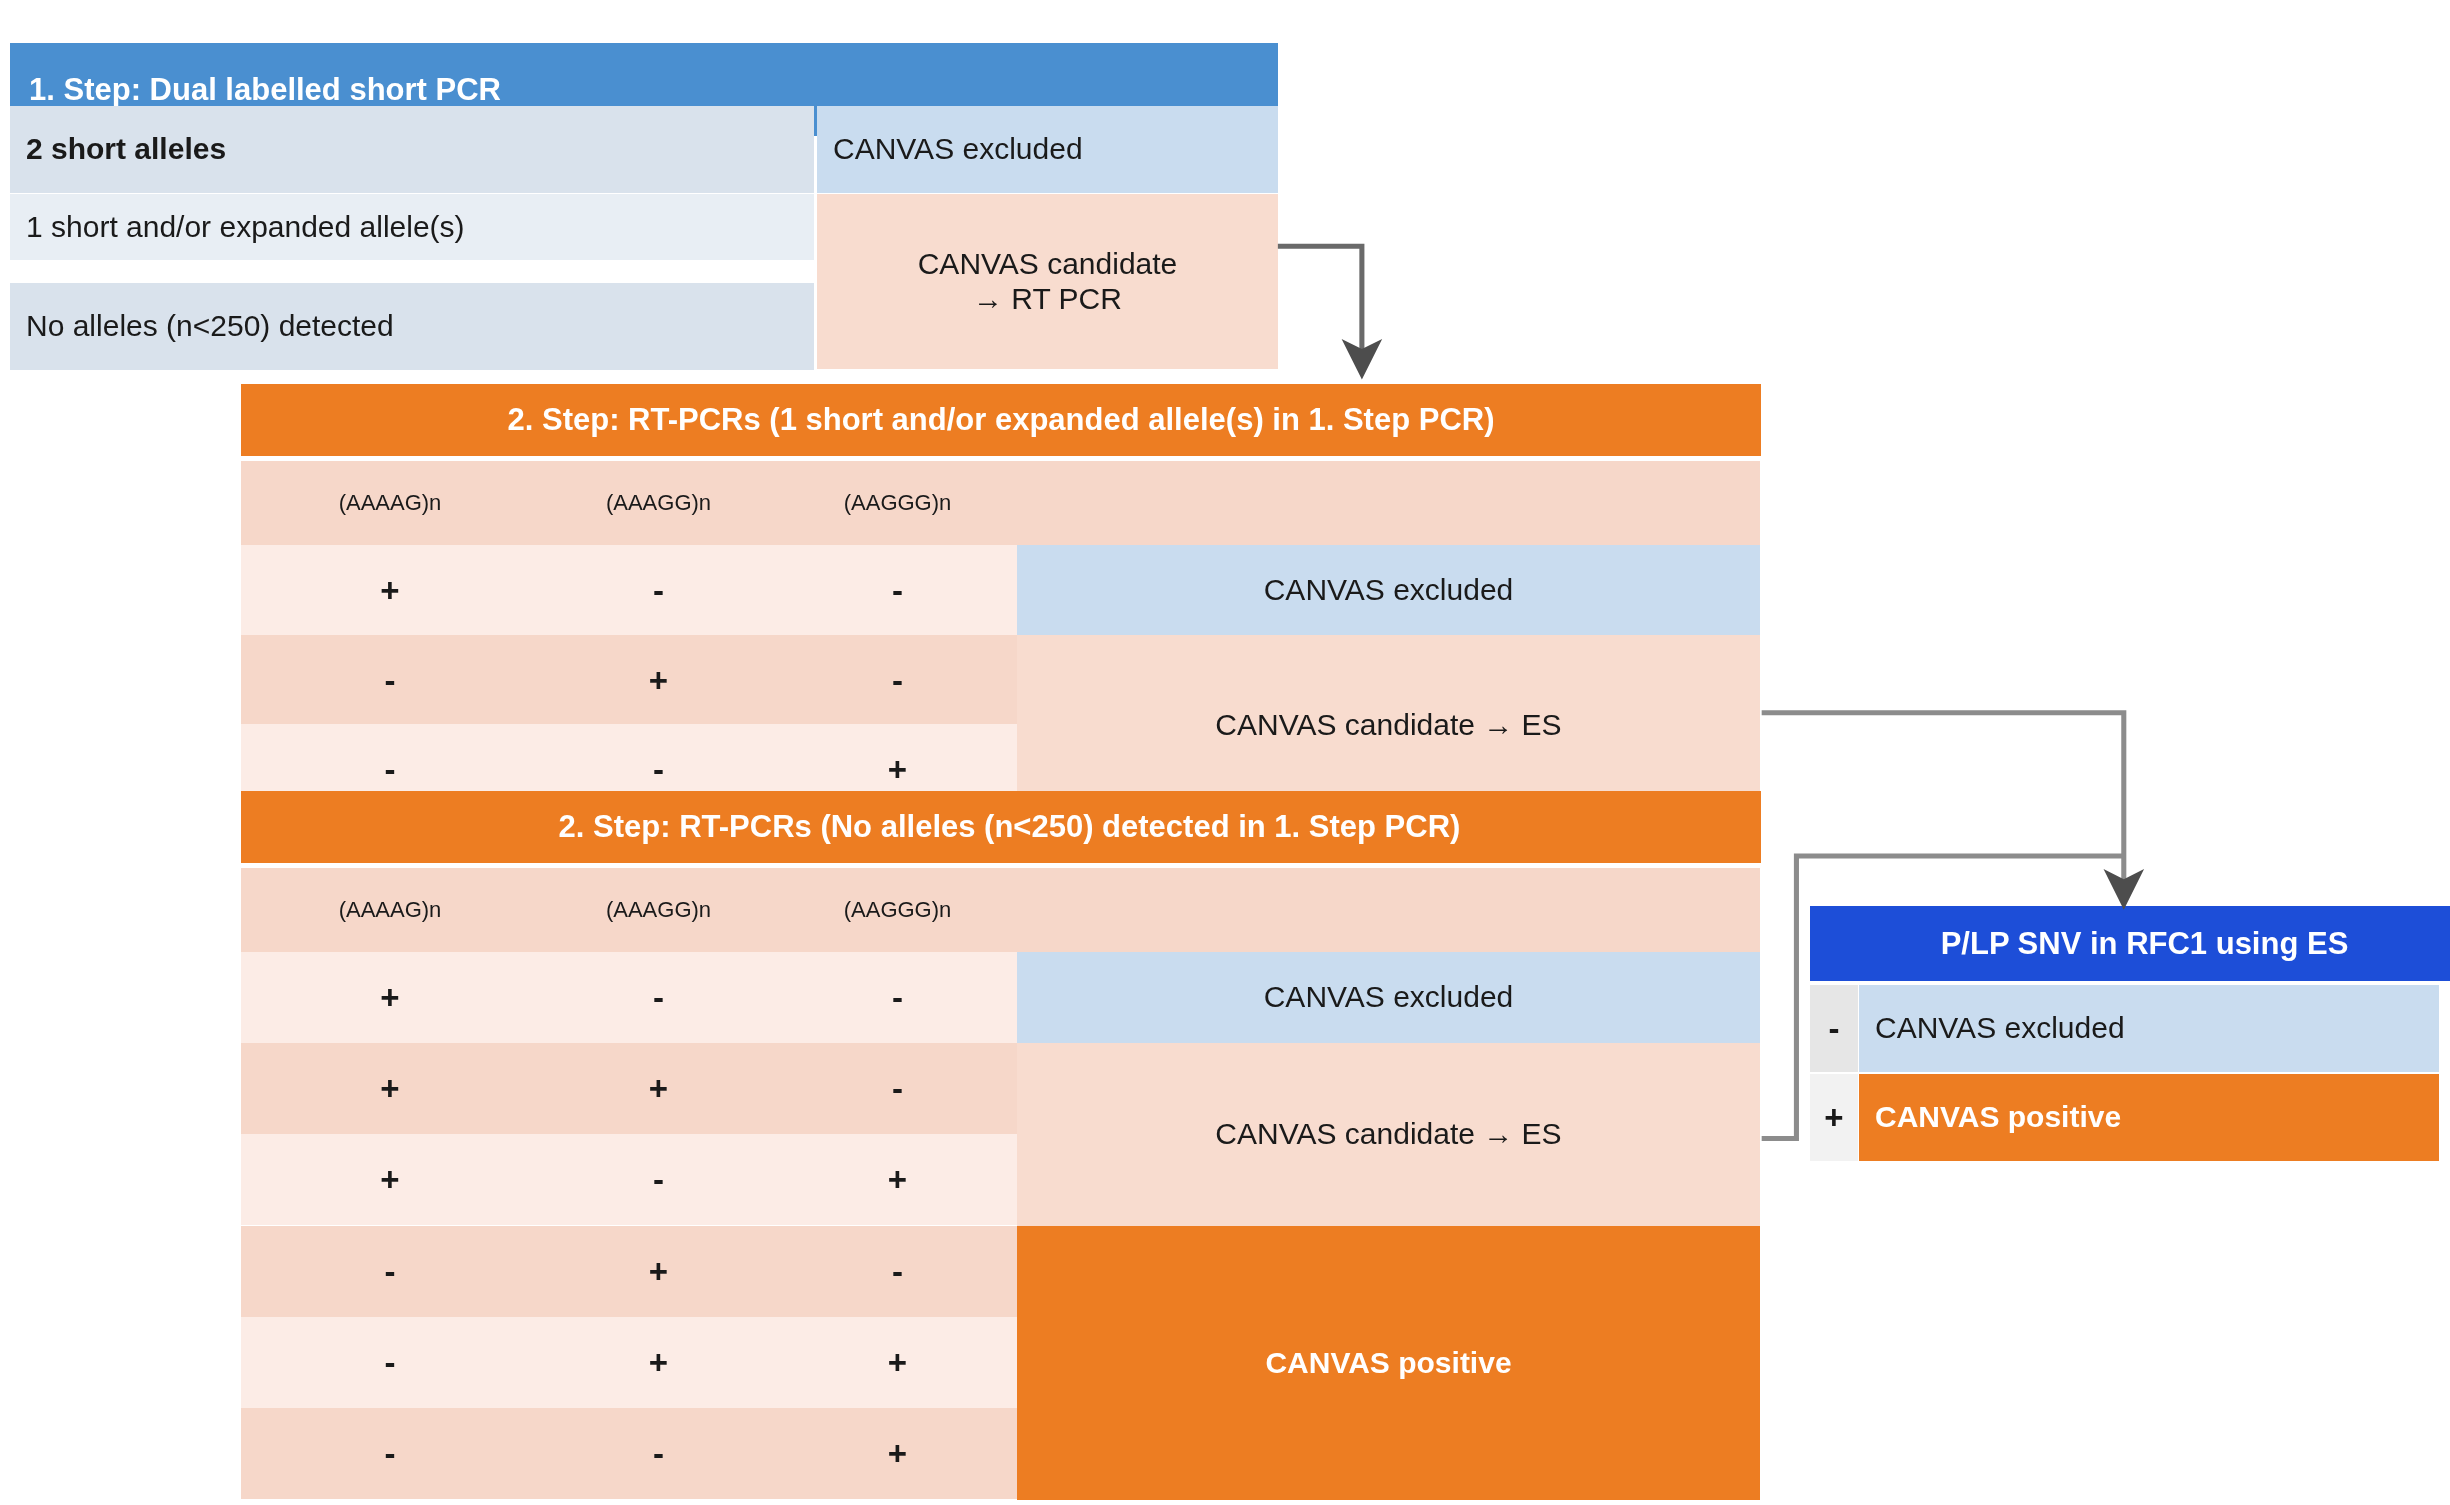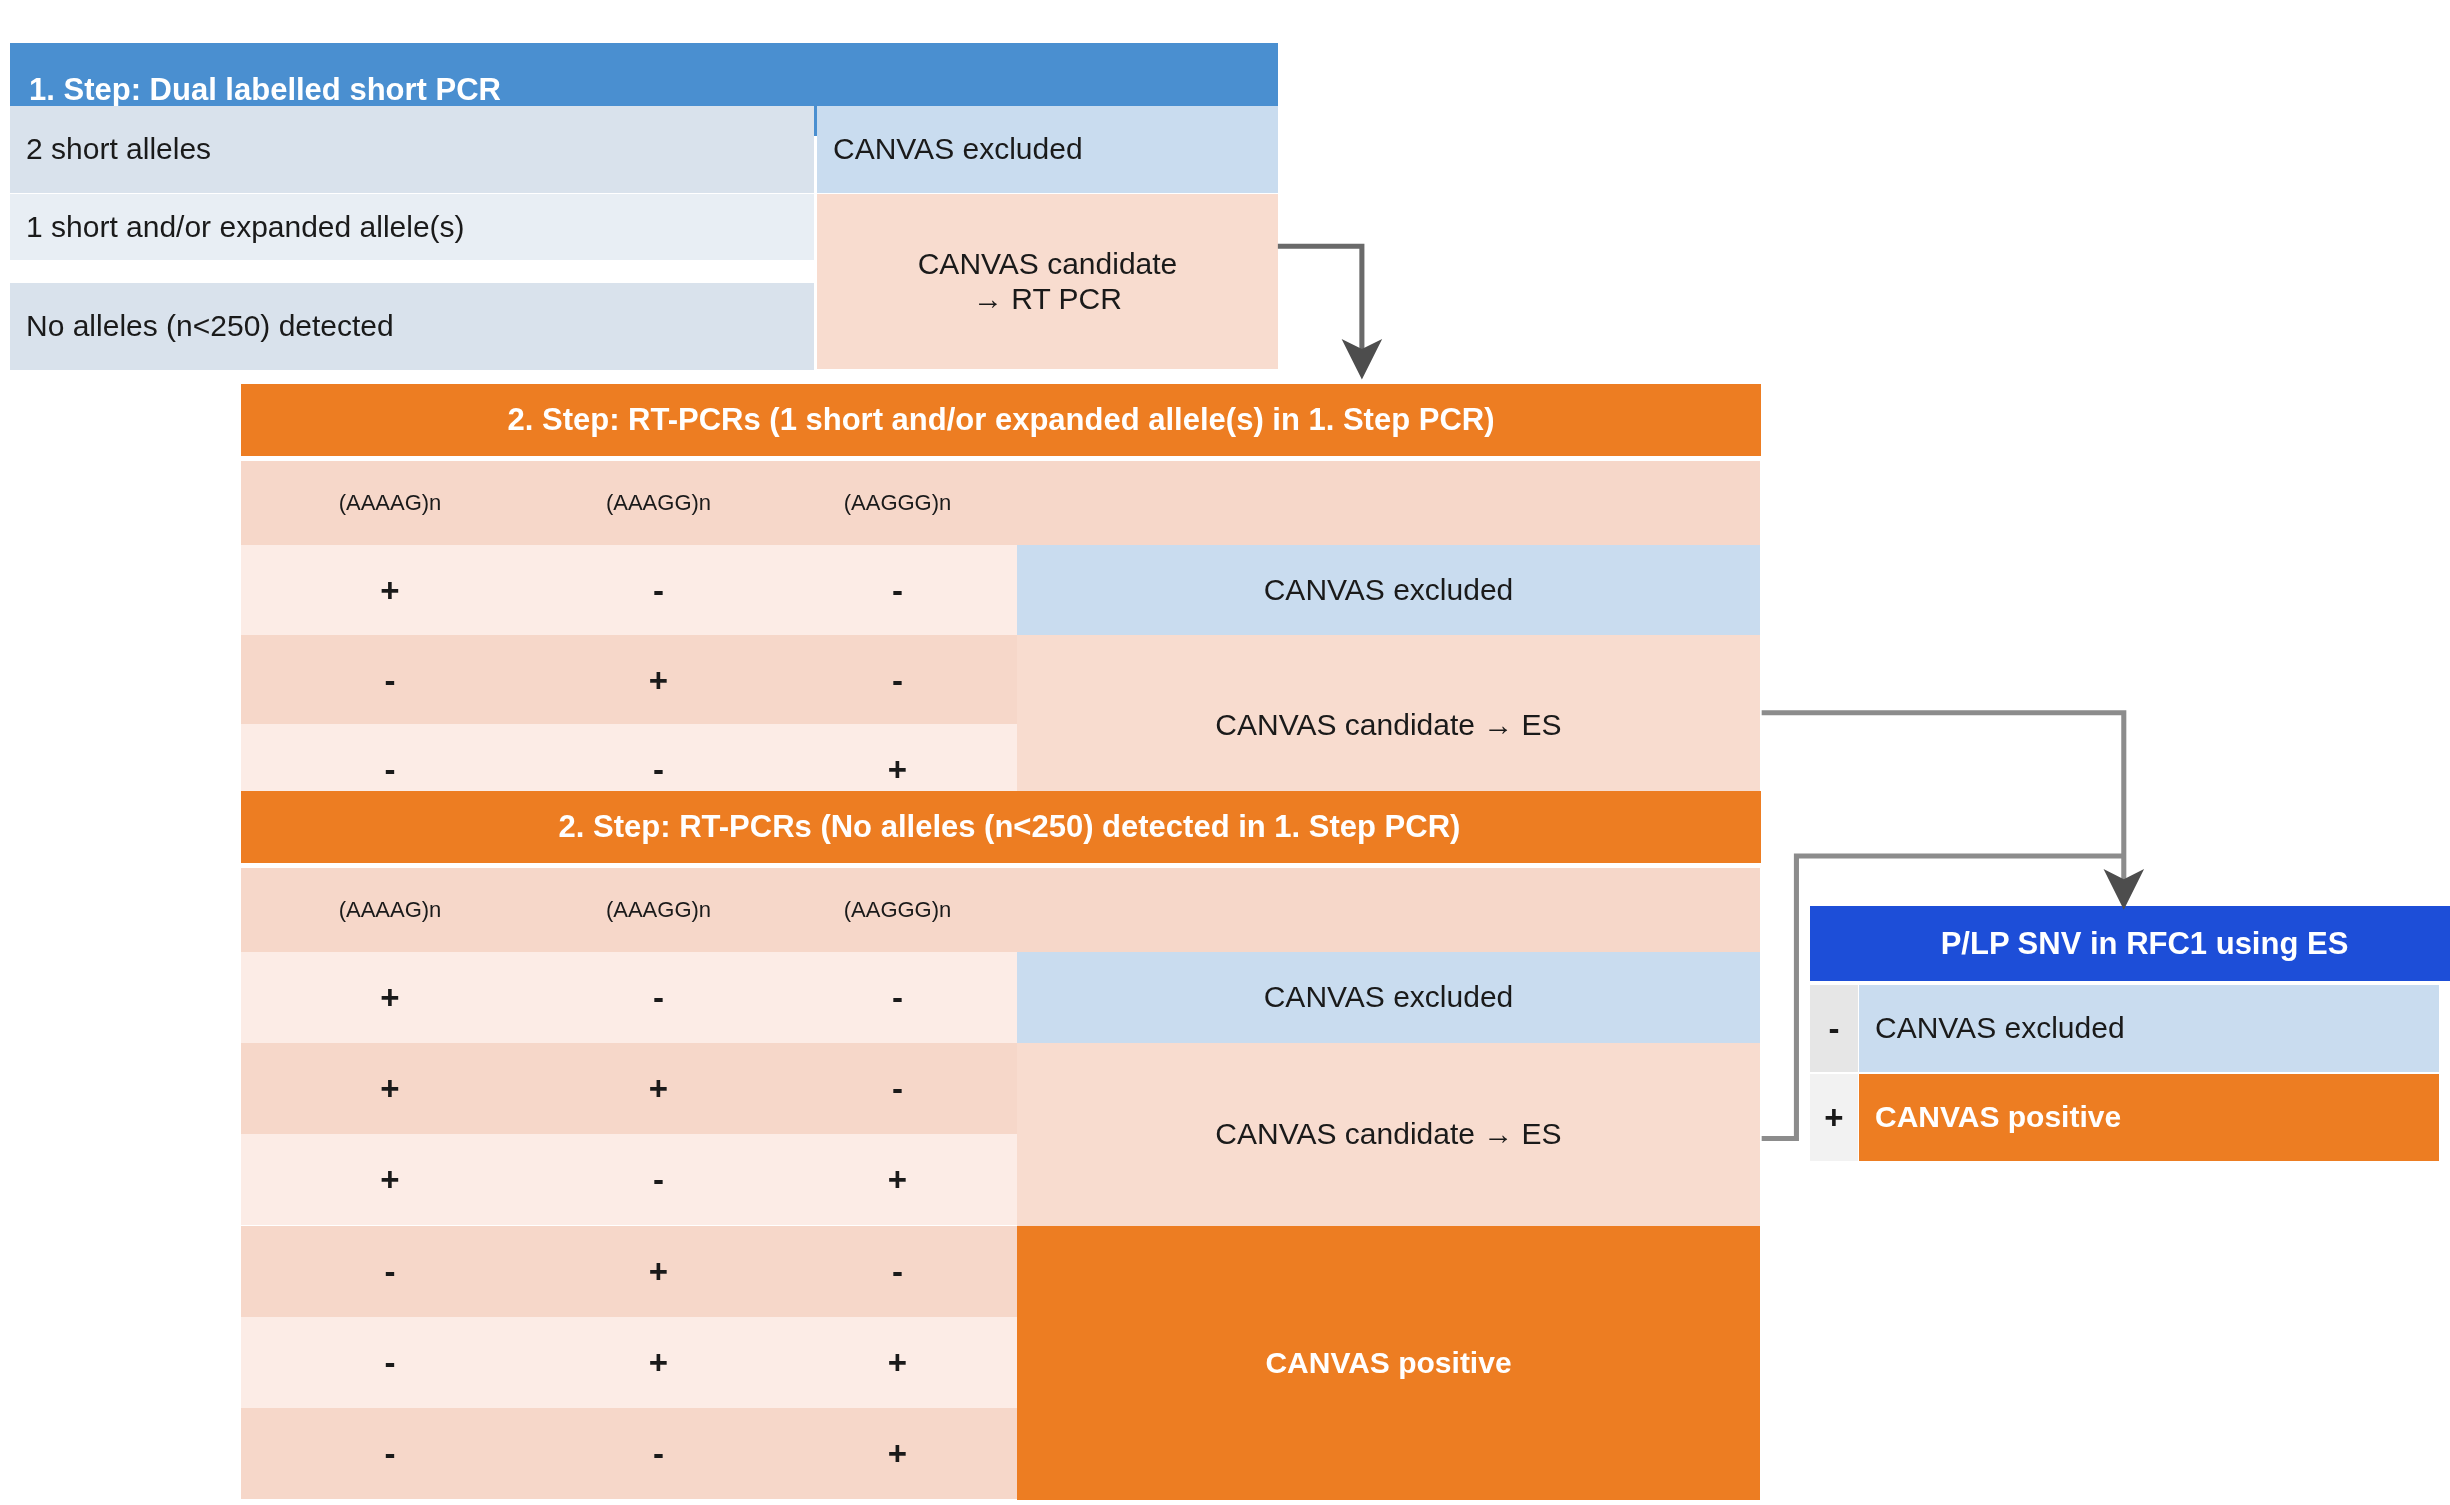--- a/index.html
+++ b/index.html
@@ -36,21 +36,21 @@
   .wrap2 span{display:block;}
   svg.conn{position:absolute;left:0;top:0;width:2450px;height:1505px;pointer-events:none;}
 </style>
 </head>
 <body>
 
 <div class="bar ctr" style="left:10px;top:10px;width:1268px;height:93px;background:#4a8fd0;justify-content:flex-start;margin-top:33px;">
   <span>1. Step: Dual labelled short PCR</span>
 </div>
 
-<div class="cell" style="left:10px;top:106px;width:804px;height:87px;background:#d9e2ec;">
+<div class="cell" style="left:10px;top:106px;width:804px;height:87px;background:#d9e2ec;font-weight:bold;">
   <span>2 short alleles</span>
 </div>
 <div class="cell" style="left:817px;top:106px;width:461px;height:87px;background:#c9dcef;">
   <span>CANVAS excluded</span>
 </div>
 
 <div class="cell" style="left:10px;top:194px;width:804px;height:66px;background:#e8eef4;">
   <span>1 short and/or expanded allele(s)</span>
 </div>
 

